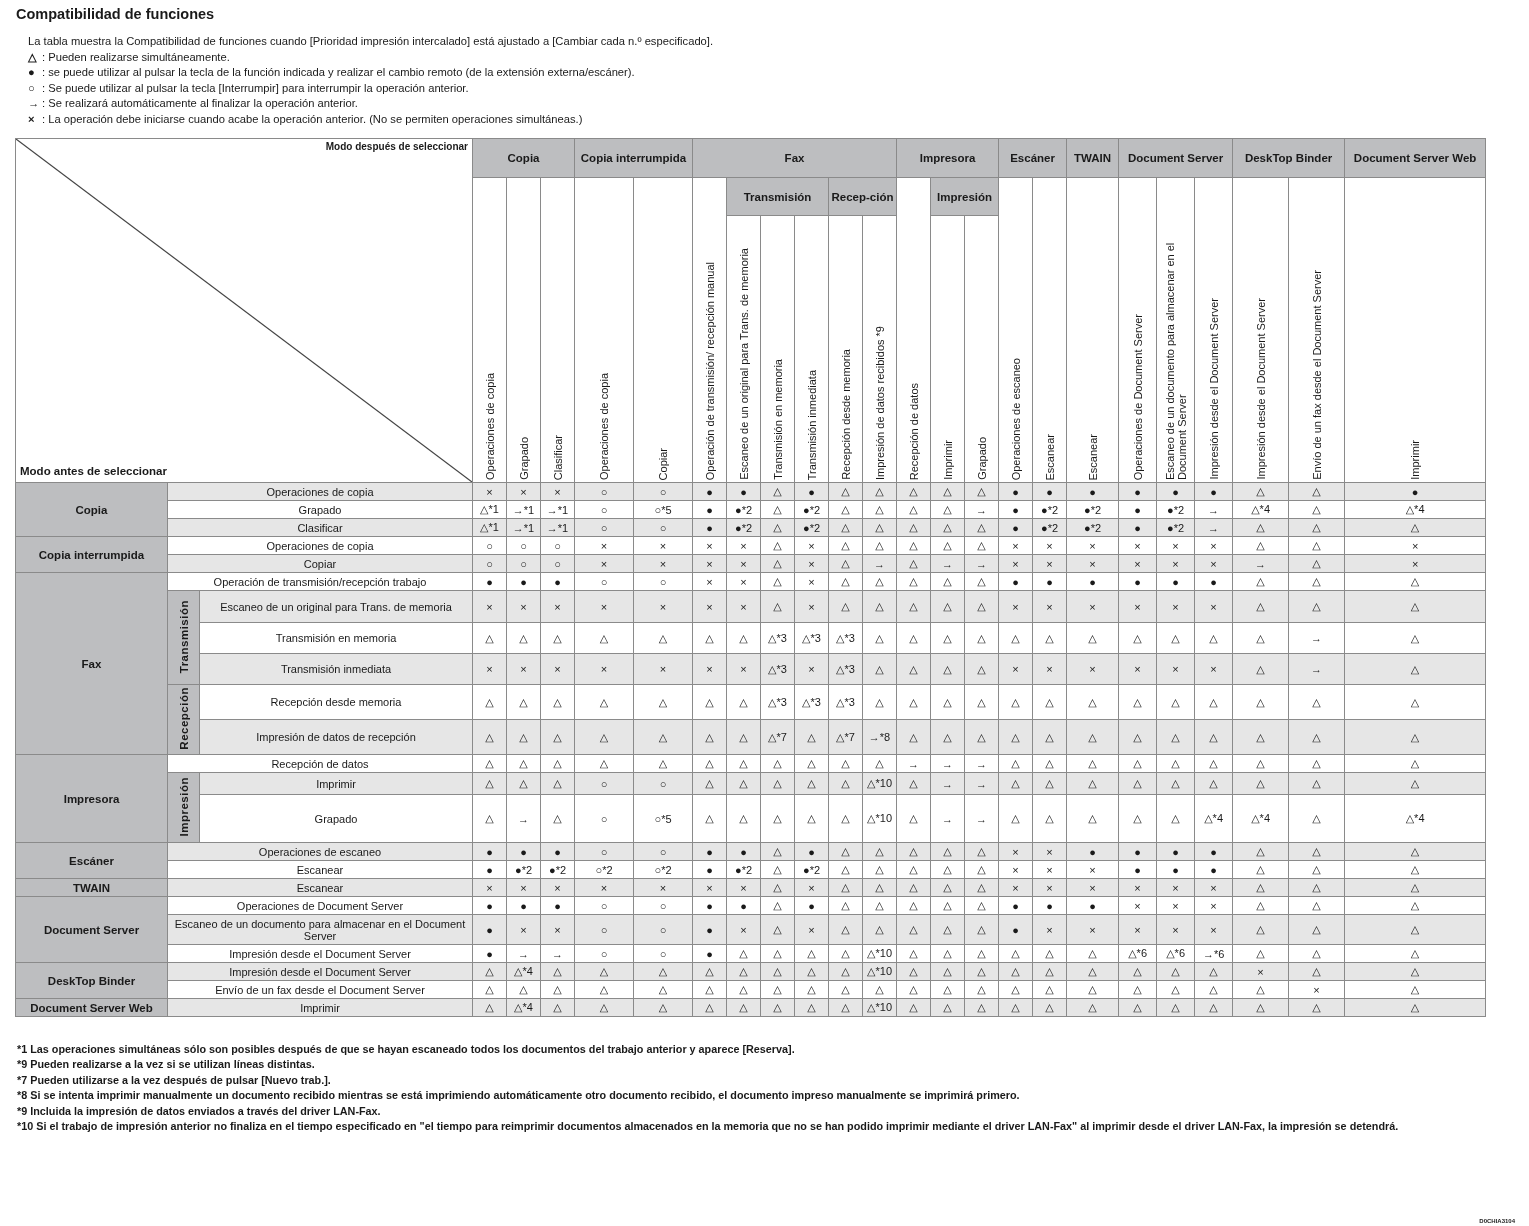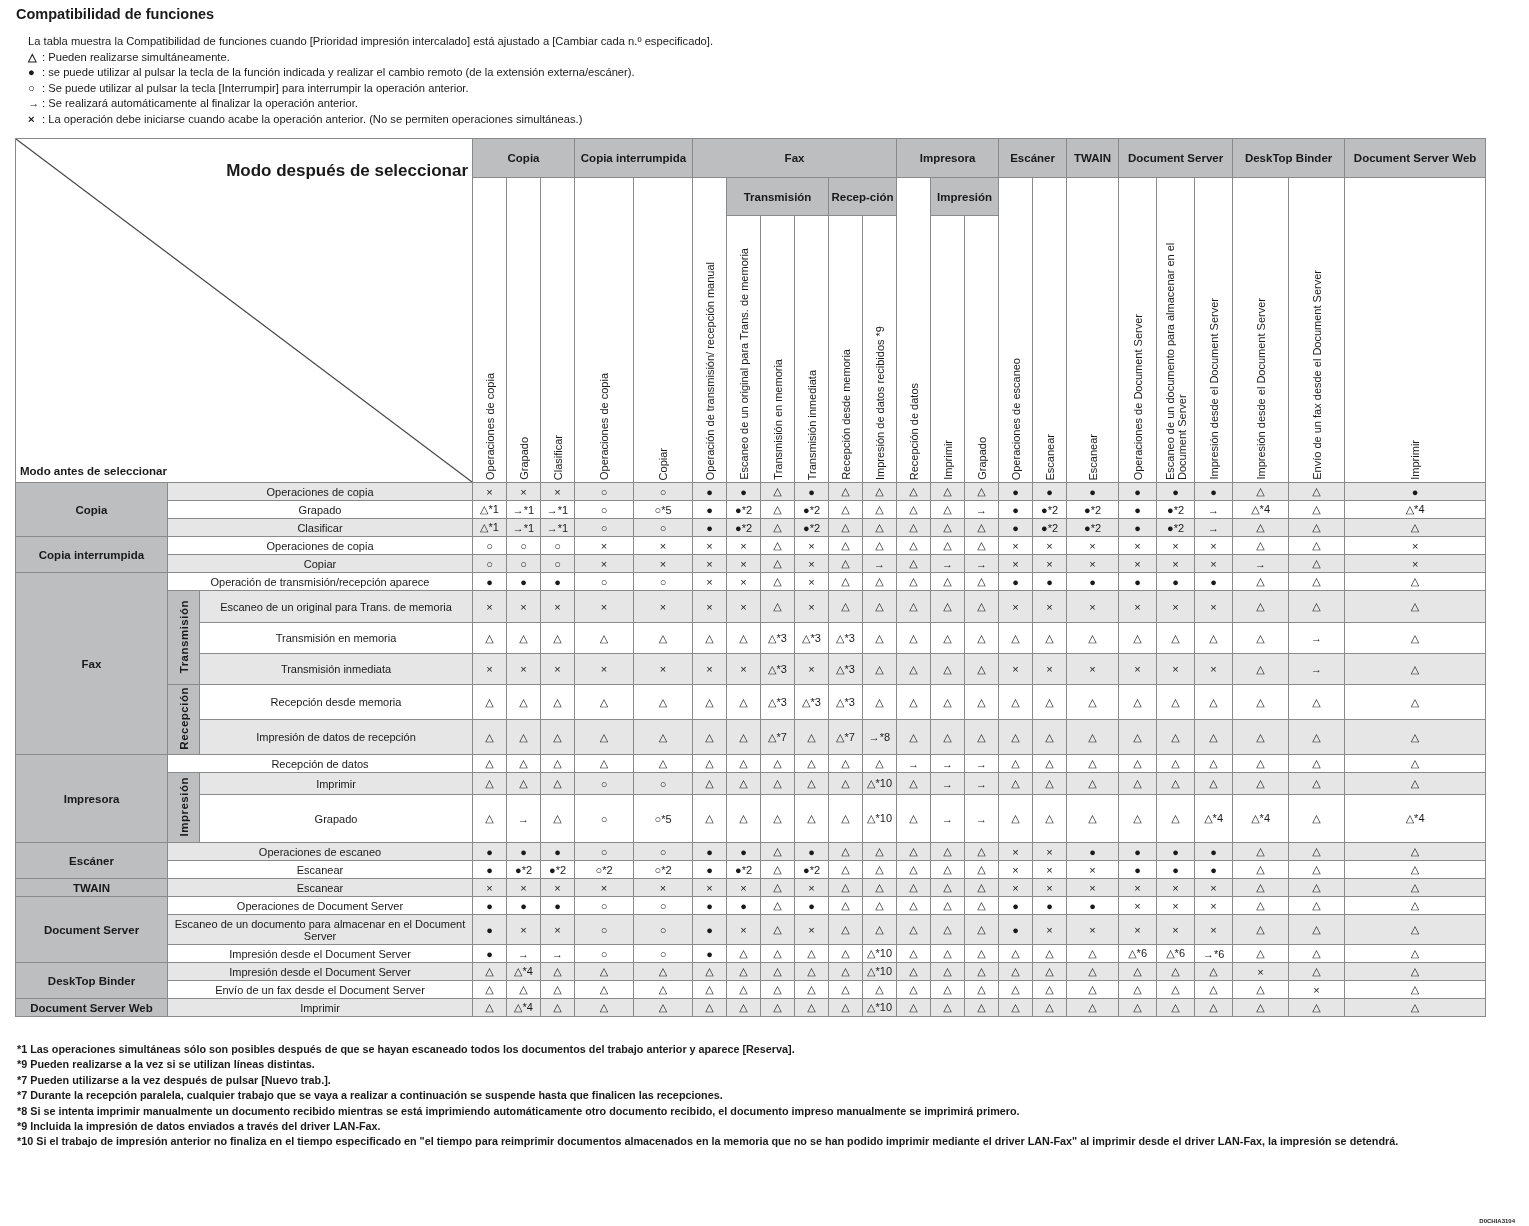--- a/index.html
+++ b/index.html
@@ -9,21 +9,21 @@
   .intro div { white-space:nowrap; }
   .sym { display:inline-block; width:14px; font-weight:bold; }
   table.grid { position:absolute; left:15px; top:138px; border-collapse:collapse; table-layout:fixed; font-size:11px; width:1471px; }
   table.grid td, table.grid th { border:1.5px solid #8a8a8a; padding:0; text-align:center; vertical-align:middle; }
   .hg { background:#bdbec0; font-weight:bold; font-size:11.5px; height:38px; line-height:12px; }
   .hsub { background:#bdbec0; font-weight:bold; font-size:11.5px; height:37px; line-height:12px; }
   .vcol { height:266px; background:#fff; vertical-align:bottom !important; }
   .vtxt { writing-mode:vertical-rl; transform:rotate(180deg); font-weight:normal; font-size:11px; text-align:left; display:inline-block; padding-bottom:6px; line-height:12px; white-space:normal; max-height:262px; }
   .corner { position:relative; background:#fff; }
   .corner svg { position:absolute; left:0; top:0; width:100%; height:100%; }
-  .corner .after { position:absolute; right:4px; top:22px; font-weight:bold; font-size:17px; }
+  .corner .after { position:absolute; right:4px; top:2px; font-weight:bold; font-size:10px; }
   .corner .before { position:absolute; left:4px; bottom:5px; font-weight:bold; font-size:11.5px; }
   td.grp { background:#bdbec0; font-weight:bold; text-align:left; padding-left:8px; font-size:11.5px; }
   td.subgrp { background:#bdbec0; width:30px; }
   td.subgrp span { writing-mode:vertical-rl; transform:rotate(180deg); font-weight:bold; font-size:11.5px; letter-spacing:0.5px; }
   td.lbl { text-align:left; padding-left:8px; font-size:11px; line-height:12px; }
   tr.g td.lbl, tr.g td.c { background:#e6e6e6; }
   tr.w td.lbl, tr.w td.c { background:#ffffff; }
   td.c { font-size:11px; white-space:nowrap; }
   .gsep td { border-top:2.5px solid #7a7a7a; }
   .notes { position:absolute; left:17px; top:1042px; font-size:10.8px; line-height:15.4px; }
@@ -251,21 +251,21 @@
         <td class="c">×</td>
         <td class="c">×</td>
         <td class="c">×</td>
         <td class="c">×</td>
         <td class="c">→</td>
         <td class="c">△</td>
         <td class="c">×</td>
       </tr>
       <tr class="w gsep" style="height: 18px;">
         <td class="grp" rowspan="6">Fax</td>
-        <td class="lbl" colspan="2">Operación de transmisión/recepción aparece</td>
+        <td class="lbl" colspan="2">Operación de transmisión/recepción trabajo</td>
         <td class="c">●</td>
         <td class="c">●</td>
         <td class="c">●</td>
         <td class="c">○</td>
         <td class="c">○</td>
         <td class="c">×</td>
         <td class="c">×</td>
         <td class="c">△</td>
         <td class="c">×</td>
         <td class="c">△</td>
@@ -734,18 +734,17 @@
         <td class="c">△</td>
         <td class="c">△</td>
       </tr>
     </tbody>
 </table>
 
 <div class="notes">
   <div>*1 Las operaciones simultáneas sólo son posibles después de que se hayan escaneado todos los documentos del trabajo anterior y aparece [Reserva].</div>
   <div>*9 Pueden realizarse a la vez si se utilizan líneas distintas.</div>
   <div>*7 Pueden utilizarse a la vez después de pulsar [Nuevo trab.].</div>
-  <div>*7 Durante la recepción paralela, cualquier trabajo que se vaya a realizar a continuación se suspende hasta que finalicen las recepciones.</div>
   <div>*8 Si se intenta imprimir manualmente un documento recibido mientras se está imprimiendo automáticamente otro documento recibido, el documento impreso manualmente se imprimirá primero.</div>
   <div>*9 Incluida la impresión de datos enviados a través del driver LAN-Fax.</div>
   <div>*10 Si el trabajo de impresión anterior no finaliza en el tiempo especificado en "el tiempo para reimprimir documentos almacenados en la memoria que no se han podido imprimir mediante el driver LAN-Fax" al imprimir desde el driver LAN-Fax, la impresión se detendrá.</div>
 </div>
 <div class="docid">D0CHIA3104</div>
 
 </body></html>

